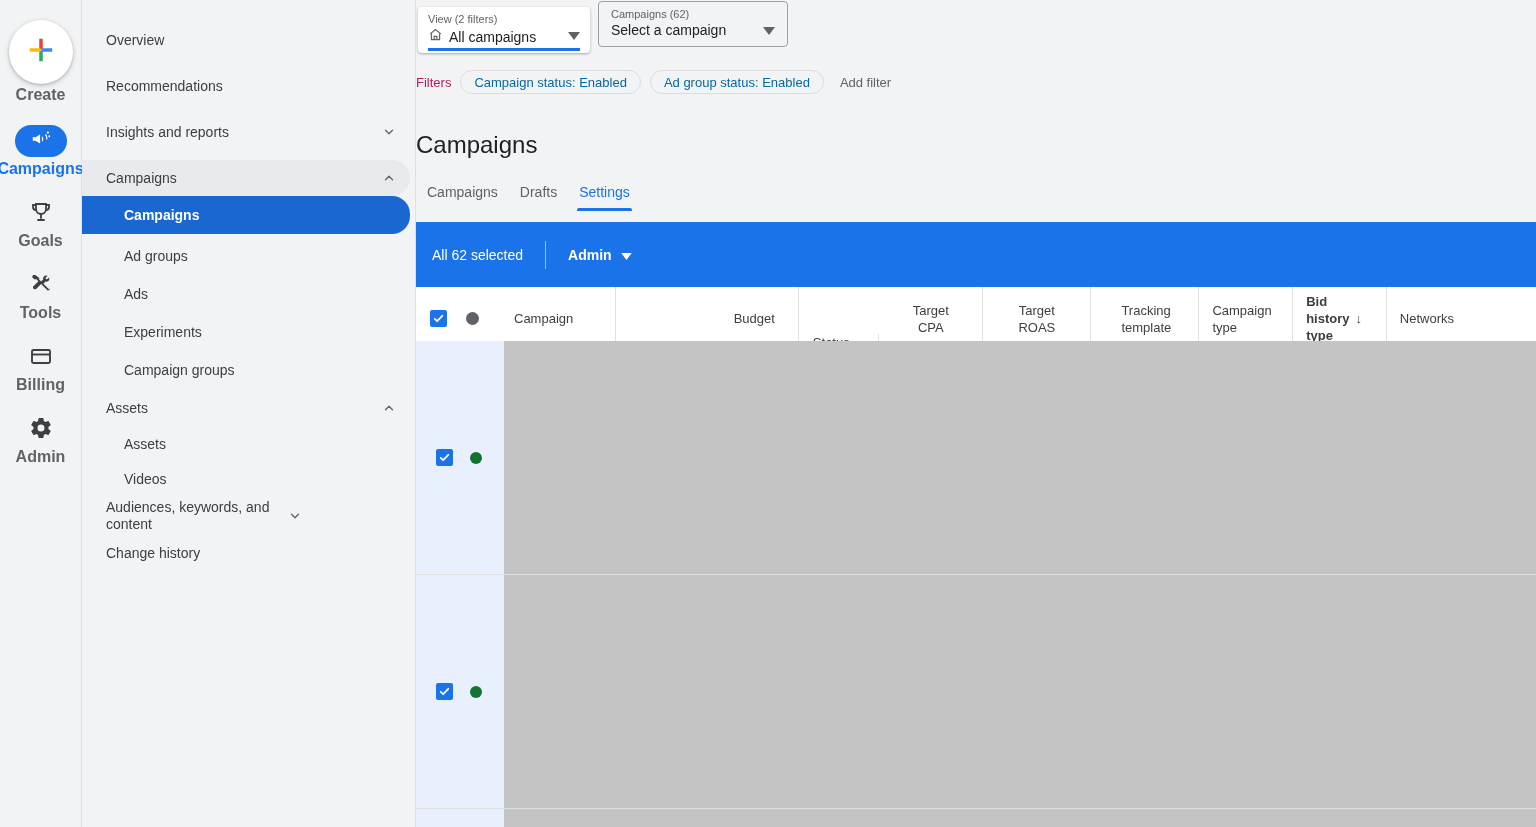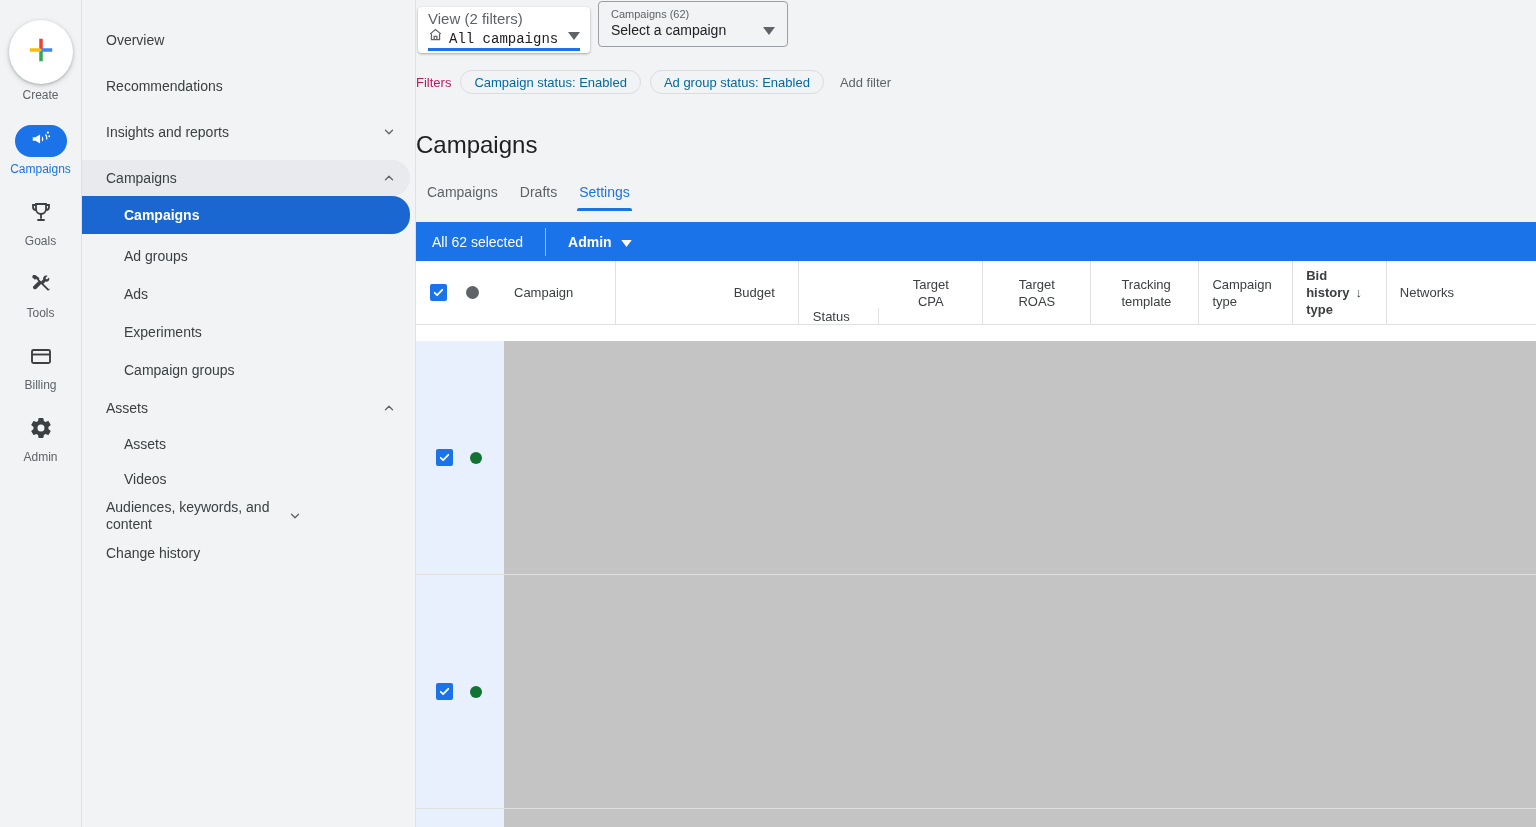--- a/index.html
+++ b/index.html
@@ -38,21 +38,21 @@
     width: 52px; height: 32px; border-radius: 16px;
     background: #1a73e8;
     display: flex; align-items: center; justify-content: center;
     margin-bottom: 5px;
   }
   .rail-plain {
     width: 52px; height: 30px;
     display: flex; align-items: center; justify-content: center;
     margin-bottom: 5px;
   }
-  .rail-label { font-size: 12px; line-height: 14px; color: #5f6368; text-align: right; }
+  .rail-label { font-size: 16px; line-height: 14px; color: #5f6368; text-align: right; font-weight: bold; }
   .rail-label.active { color: #1a73e8; }
 
   
   .nav {
     width: 334px; height: 827px;
     background: #f1f3f4;
     border-right: 1px solid #e0e0e0;
     padding-top: 22px;
     flex: 0 0 334px;
     overflow: hidden;
@@ -81,22 +81,22 @@
   .toolbar { position: absolute; left: 0; top: 0; width: 100%; height: 112px; }
 
   .view-card {
     position: absolute; left: 2px; top: 7px;
     width: 172px; height: 46px;
     background: #ffffff; border-radius: 4px;
     box-shadow: 0 1px 3px rgba(60,64,67,.26), 0 1px 2px rgba(60,64,67,.18);
     padding: 5px 8px 0 10px;
     cursor: pointer;
   }
-  .view-card .lbl { font-size: 15px; color: #5f6368; line-height: 14px; }
-  .view-card .val-row { display: flex; align-items: flex-end; margin-top: 1px; font-family: Liberation Mono, monospace; }
+  .view-card .lbl { font-size: 11px; color: #5f6368; line-height: 14px; }
+  .view-card .val-row { display: flex; align-items: center; margin-top: 1px; }
   .view-card .val { font-size: 14px; color: #202124; margin-left: 6px; }
   .view-underline {
     position: absolute; left: 10px; bottom: 2px; width: 152px; height: 3px;
     background: #1a73e8;
   }
   .caret-abs { position: absolute; right: 10px; top: 19px; }
 
   .camp-card {
     position: absolute; left: 182px; top: 1px;
     width: 190px; height: 46px;
@@ -138,21 +138,21 @@
   .tab.active { color: #1a73e8; }
   .tab.active::after {
     content: ""; position: absolute; left: 9px; right: 9px; bottom: 0;
     height: 3px; background: #1a73e8; border-radius: 2px 2px 0 0;
   }
 
   
   .table-wrap { position: absolute; left: 0px; top: 222px; right: 0; bottom: 0; background:#fff; }
 
   .select-bar {
-    height: 39px; background: #1a73e8;
+    height: 65px; background: #1a73e8;
     display: flex; align-items: center;
     padding-left: 16px;
     color: #ffffff;
   }
   .sel-count { font-size: 14px; }
   .sel-divider { width: 1px; height: 28px; background: rgba(255,255,255,.55); margin: 0 22px 0 22px; }
   .edit-btn { display: flex; align-items: center; font-size: 14px; font-weight: bold; cursor: pointer; }
   .edit-caret { margin-left: 9px; }
 
   .thead { display: flex; height: 64px; background: #ffffff; border-bottom: 1px solid #e0e0e0; }

